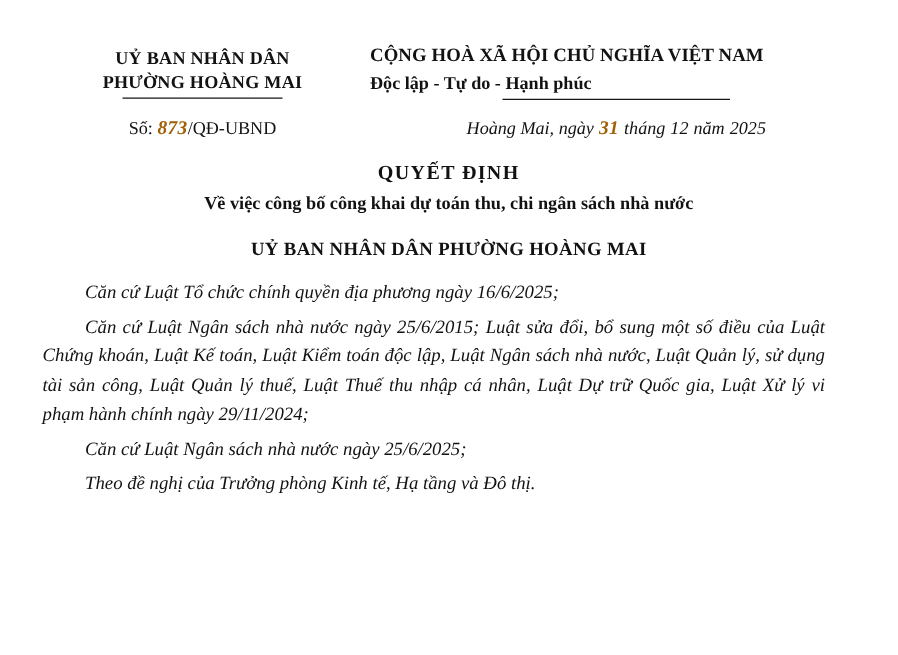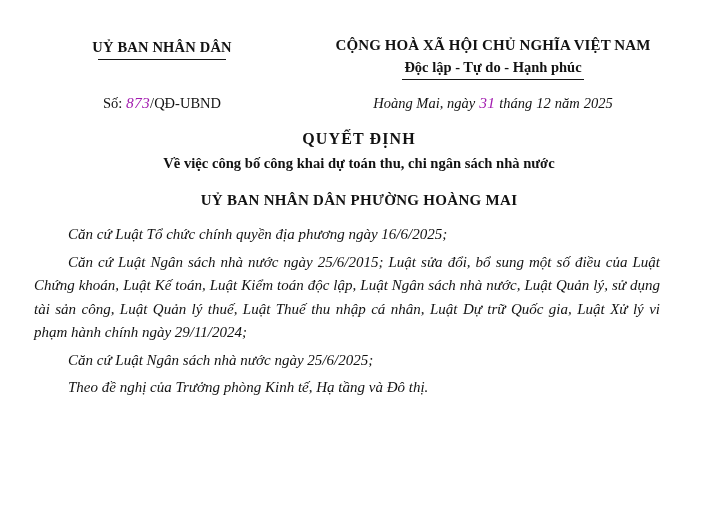--- a/index.html
+++ b/index.html
@@ -30,21 +30,20 @@
     padding: 32px 28px 0 28px;
     box-sizing: border-box;
   }
   .header-left {
     width: 268px;
     text-align: center;
     padding-top: 6px;
   }
   .header-right {
     flex: 1;
-    text-align: center;
     padding-top: 4px;
   }
   .org-line-1, .org-line-2 {
     font-weight: bold;
     font-size: 14.5px;
     letter-spacing: 0.2px;
     line-height: 19px;
   }
   .nation-line-1 {
     font-weight: bold;
@@ -81,24 +80,24 @@
     white-space: nowrap;
   }
   .date-wrap {
     flex: 1;
     text-align: center;
     font-size: 14.5px;
     font-style: italic;
     white-space: nowrap;
   }
   .handwritten {
-    color: #a21caf;
+    color: #a16207;
     font-family: "Liberation Serif", serif;
     font-style: italic;
-    font-weight: normal;
+    font-weight: bold;
     font-size: 15.5px;
     letter-spacing: 0.3px;
   }
   .date-wrap .gap { display: inline-block; width: 4px; }
 
   
   .title-block {
     text-align: center;
     margin-top: 16px;
     padding: 0 22px;
@@ -140,20 +139,21 @@
   .para:last-child { margin-bottom: 0; }
 </style>
 </head>
 <body>
 
 <div class="page">
 
   <div class="header">
     <div class="header-left">
       <div class="org-line-1">UỶ BAN NHÂN DÂN</div>
+      <div class="org-line-2">PHƯỜNG HOÀNG MAI</div>
       <div class="rule rule-left"></div>
     </div>
     <div class="header-right">
       <div class="nation-line-1">CỘNG HOÀ XÃ HỘI CHỦ NGHĨA VIỆT NAM</div>
       <div class="nation-line-2">Độc lập - Tự do - Hạnh phúc</div>
       <div class="rule rule-right"></div>
     </div>
   </div>
 
   <div class="subheader">

